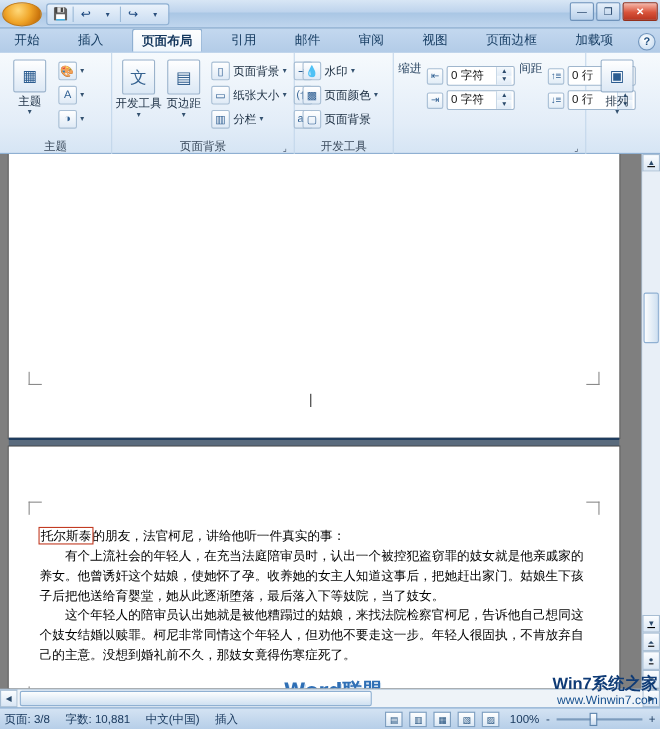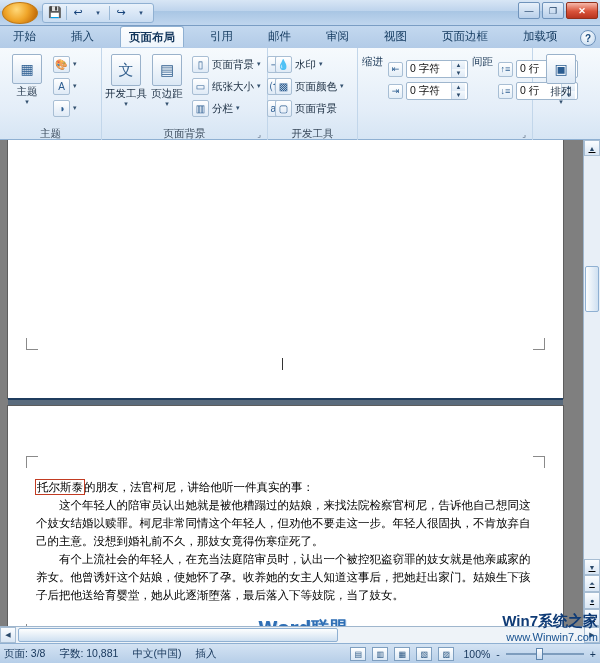--- a/index.html
+++ b/index.html
@@ -632,22 +632,22 @@
       <div class="page-gap"></div>
 
       <div class="page page2">
         <div class="corner c-tl" style="left:18px; top:50px;"></div>
         <div class="corner c-tr" style="right:18px; top:50px;"></div>
         <div class="corner c-bl" style="left:18px; bottom:10px;"></div>
         <div class="corner c-br" style="right:18px; bottom:10px;"></div>
 
         <div class="doc-text">
           <p><span class="selected-run">托尔斯泰</span><span>的朋友，法官柯尼，讲给他听一件真实的事：</span></p>
+          <p class="indent">有个上流社会的年轻人，在充当法庭陪审员时，认出一个被控犯盗窃罪的妓女就是他亲戚家的养女。他曾诱奸这个姑娘，使她怀了孕。收养她的女主人知道这事后，把她赶出家门。姑娘生下孩子后把他送给育婴堂，她从此逐渐堕落，最后落入下等妓院，当了妓女。</p>
           <p class="indent">这个年轻人的陪审员认出她就是被他糟蹋过的姑娘，来找法院检察官柯尼，告诉他自己想同这个妓女结婚以赎罪。柯尼非常同情这个年轻人，但劝他不要走这一步。年轻人很固执，不肯放弃自己的主意。没想到婚礼前不久，那妓女竟得伤寒症死了。</p>
-          <p class="indent">有个上流社会的年轻人，在充当法庭陪审员时，认出一个被控犯盗窃罪的妓女就是他亲戚家的养女。他曾诱奸这个姑娘，使她怀了孕。收养她的女主人知道这事后，把她赶出家门。姑娘生下孩子后把他送给育婴堂，她从此逐渐堕落，最后落入下等妓院，当了妓女。</p>
         </div>
 
         <div class="watermark-blue">Word联盟</div>
 
       </div>
     </div>
 
     <div class="vscroll">
       <div class="sc-btn">▲</div>
       <div class="sc-track">

